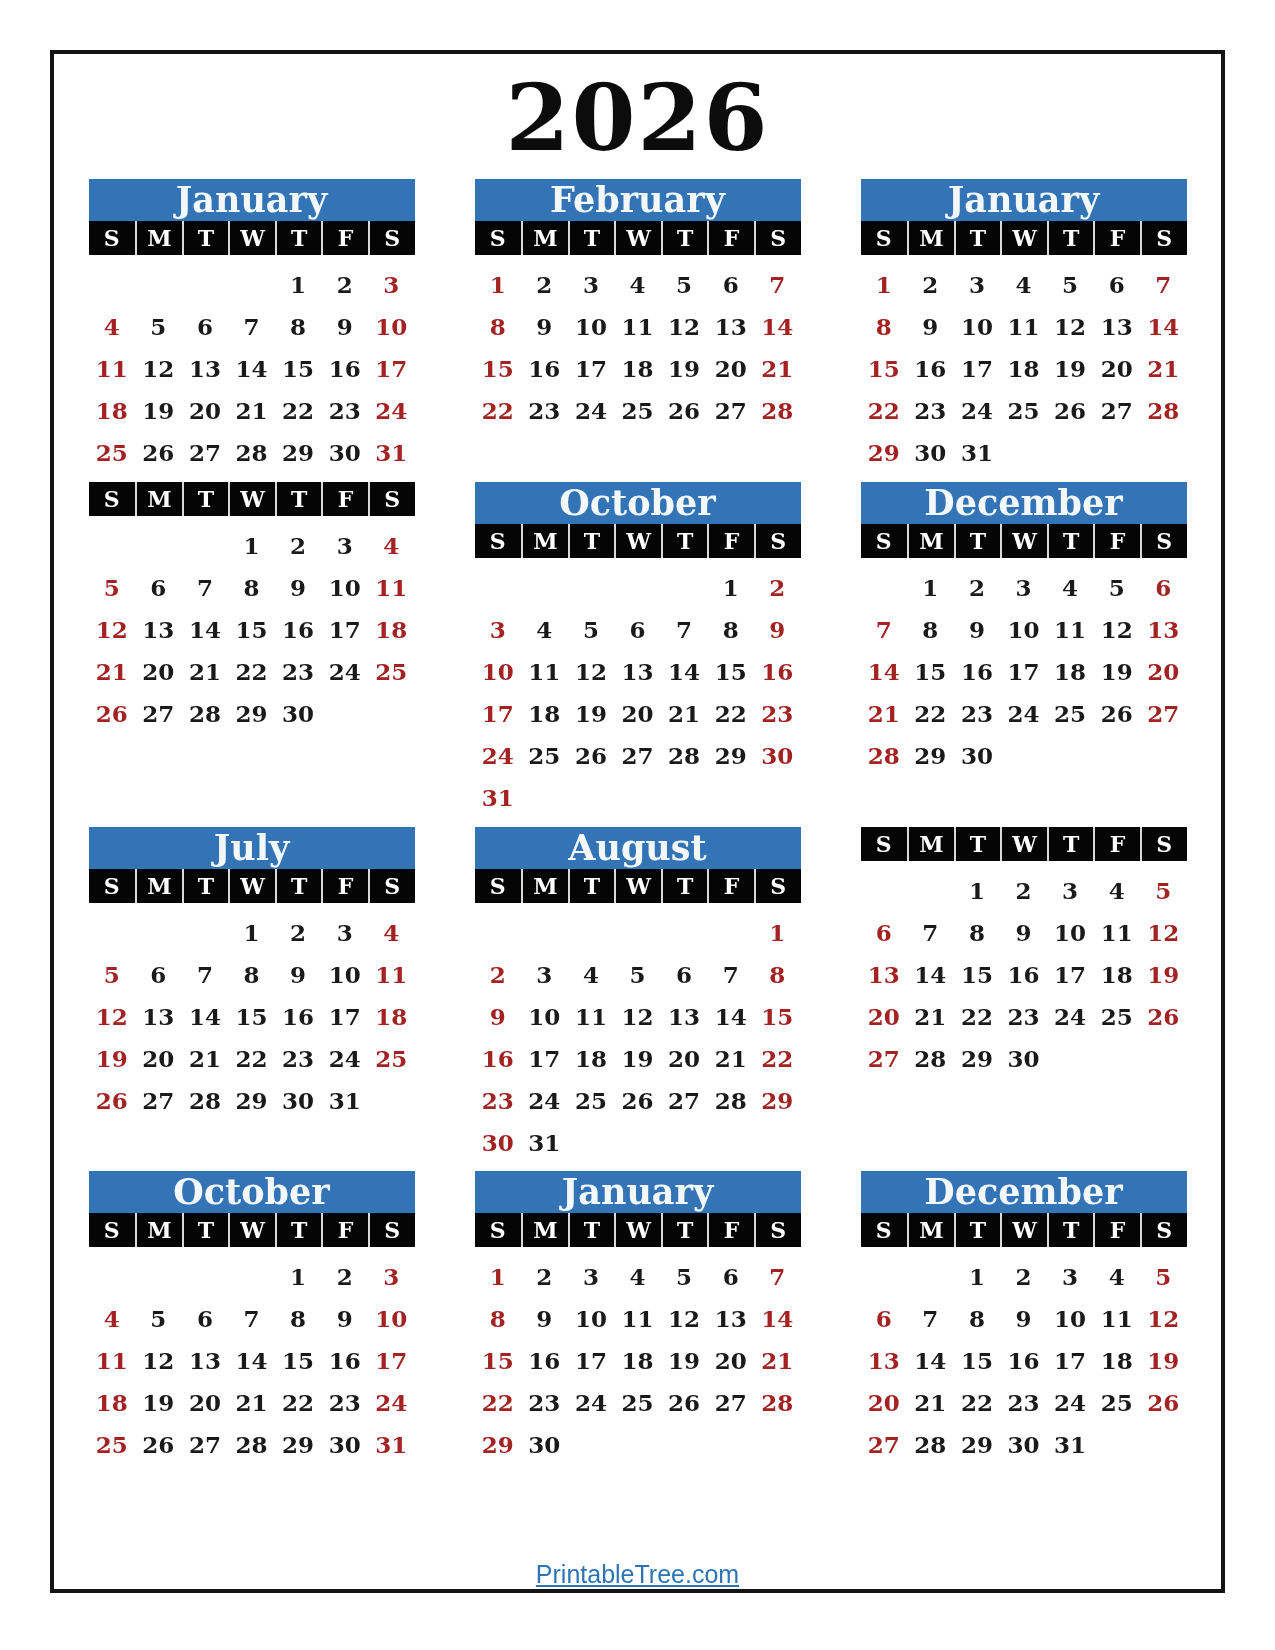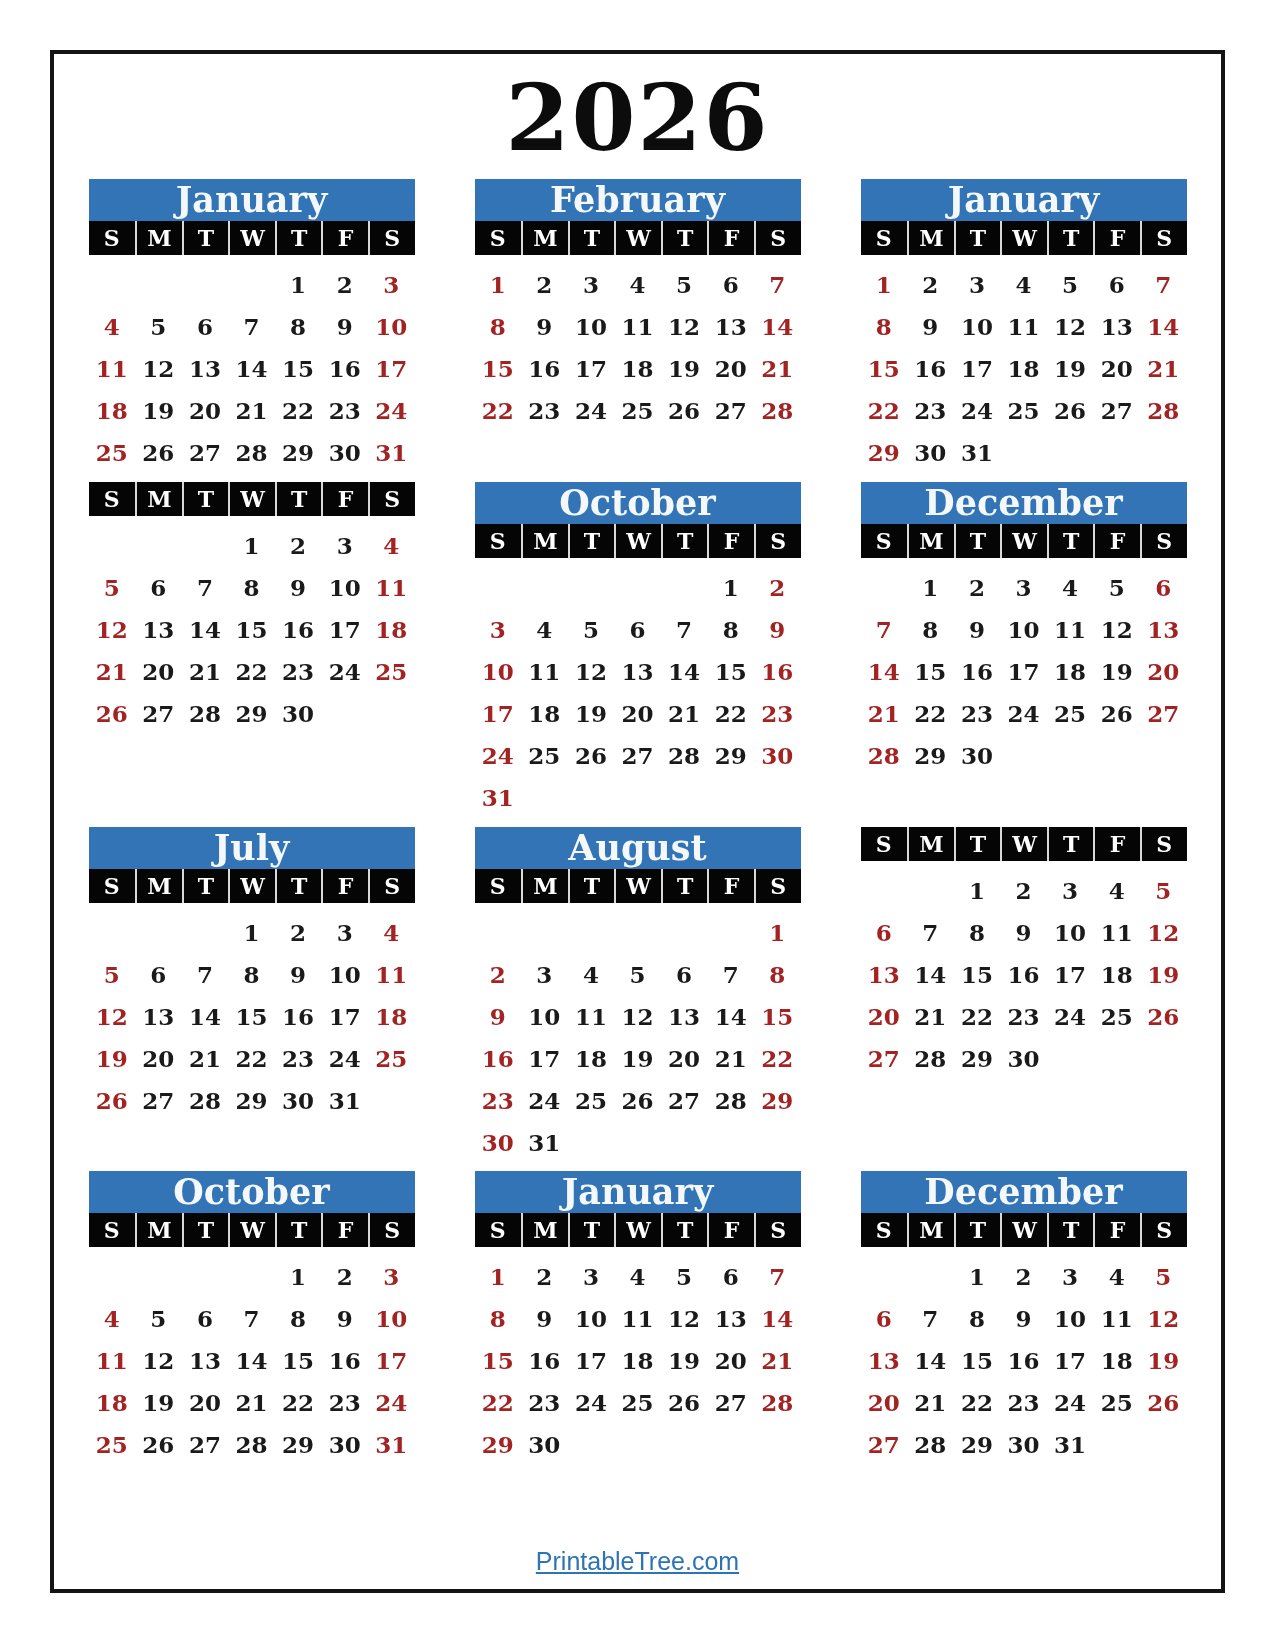--- a/index.html
+++ b/index.html
@@ -48,21 +48,21 @@
     display:grid;grid-template-columns:repeat(7,1fr);
     height:42px;align-items:center;
   }
   .date-cell{
     text-align:center;font-size:23px;font-weight:700;
     color:#1a1a1a;font-family:"DejaVu Serif",serif;
   }
   .date-cell.weekend{color:#a32222;}
   .footer{
     margin-top:auto;
-    padding-bottom:13px;
+    padding-bottom:0;
     text-align:center;
   }
   .footer a{
     font-family:"Liberation Sans",sans-serif;
     font-size:25px;color:#2e74b5;
     text-decoration:underline;cursor:pointer;
   }
 </style>
 </head>
 <body>

